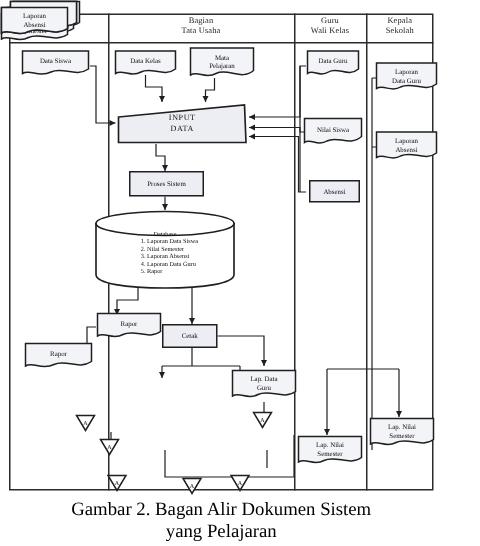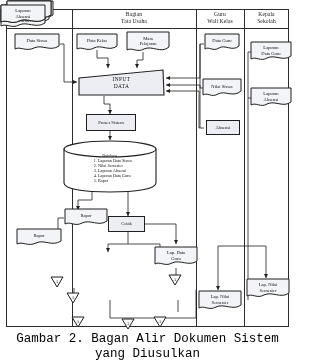--- a/index.html
+++ b/index.html
@@ -53,21 +53,21 @@
   .tri svg{position:absolute;left:0;top:0;width:100%;height:100%;}
   .tri .lbl{position:absolute;left:0;top:0;width:100%;height:100%;
             display:flex;align-items:center;justify-content:center;
             font-size:4px;padding-bottom:2px;box-sizing:border-box;}
 
   
   #wires{position:absolute;left:0;top:0;width:295px;height:364px;pointer-events:none;}
 
   
   .cap{position:absolute;left:0;top:332px;width:295px;text-align:center;
-       font-size:12.5px;line-height:15px;font-family:Liberation Mono, monospace;color:#000;}
+       font-size:12.5px;line-height:15px;font-family:Liberation Serif, serif;color:#000;}
 </style>
 </head>
 <body>
 
 <div id="root">
 
   <div class="frame"></div>
   <div class="vline" style="left:72px;"></div>
   <div class="vline" style="left:196px;"></div>
   <div class="vline" style="left:244px;"></div>
@@ -404,16 +404,16 @@
 
   <div class="tri" style="left:121px;top:318px;width:14px;height:12px;">
     <svg viewBox="0 0 14 12">
         <polygon points="1,1 13,1 7,11" fill="#ffffff" stroke="#1f1f1f" stroke-width="1"></polygon>
       </svg>
     <div class="lbl">A</div>
   </div>
 
   <div class="cap">
     <div>Gambar 2.  Bagan Alir Dokumen Sistem</div>
-    <div>yang Diusulkan</div>
+    <div>yang Pelajaran</div>
   </div>
 
 </div>
 
 </body></html>

